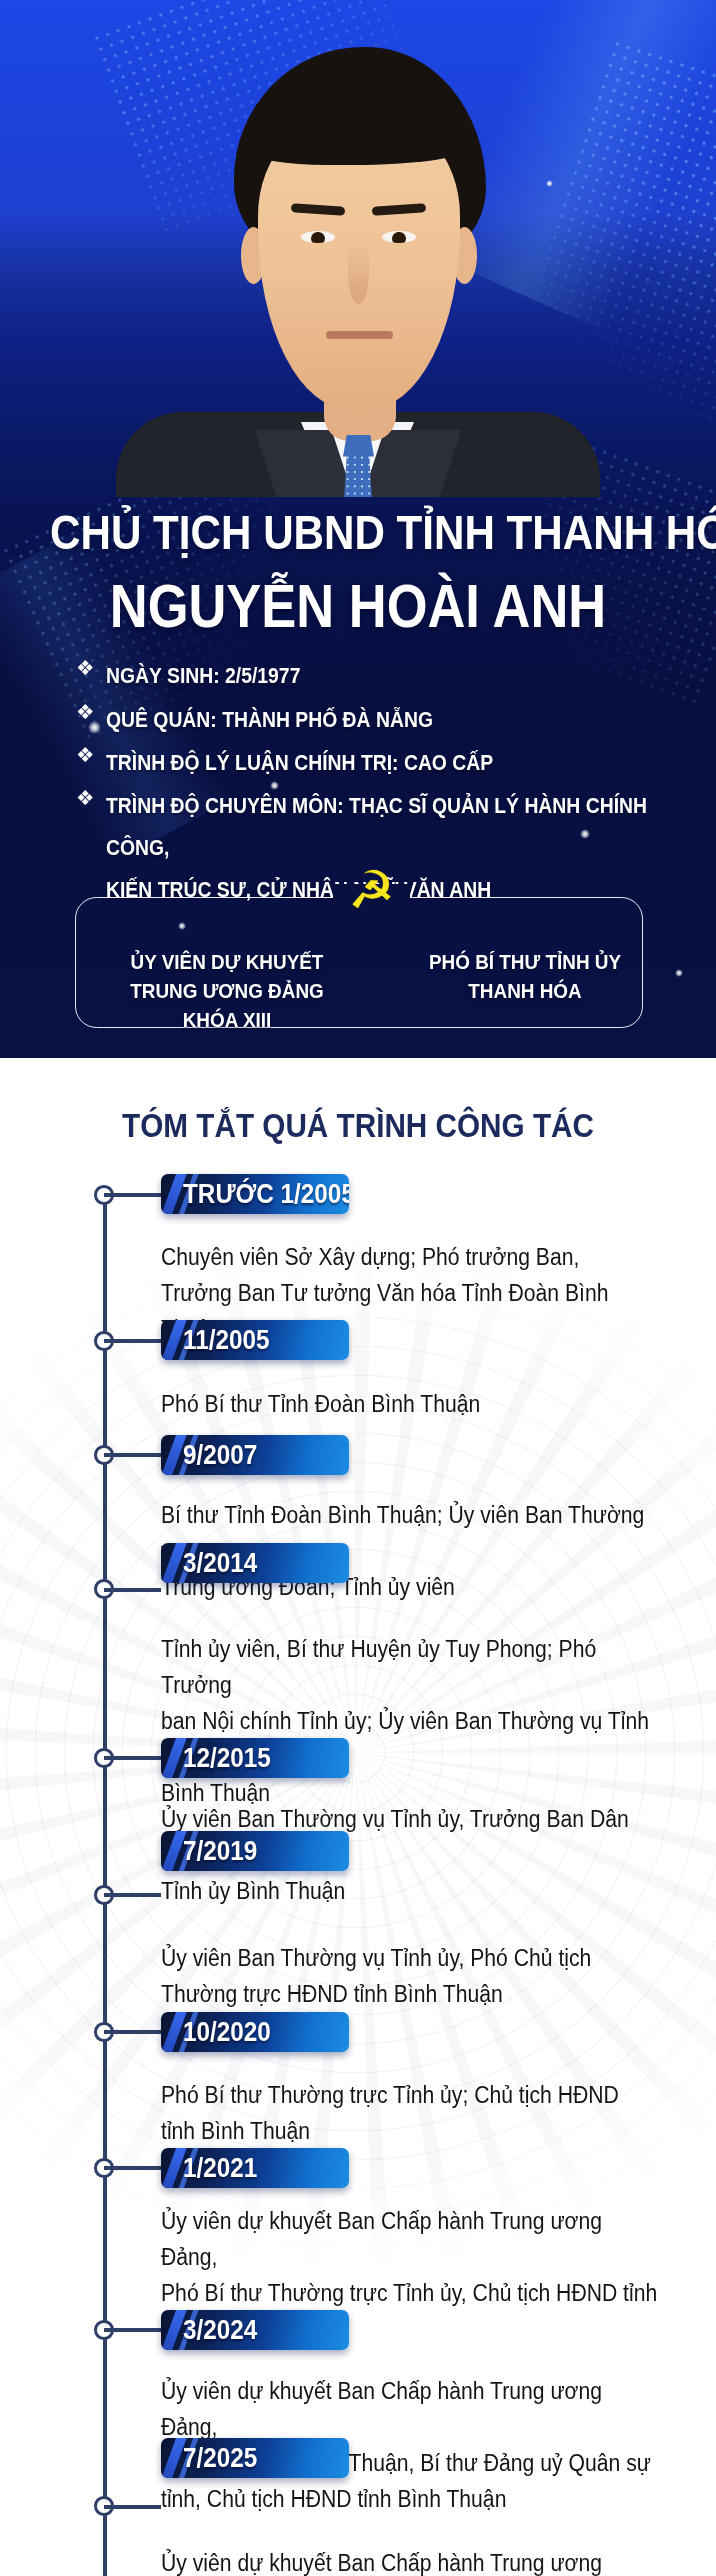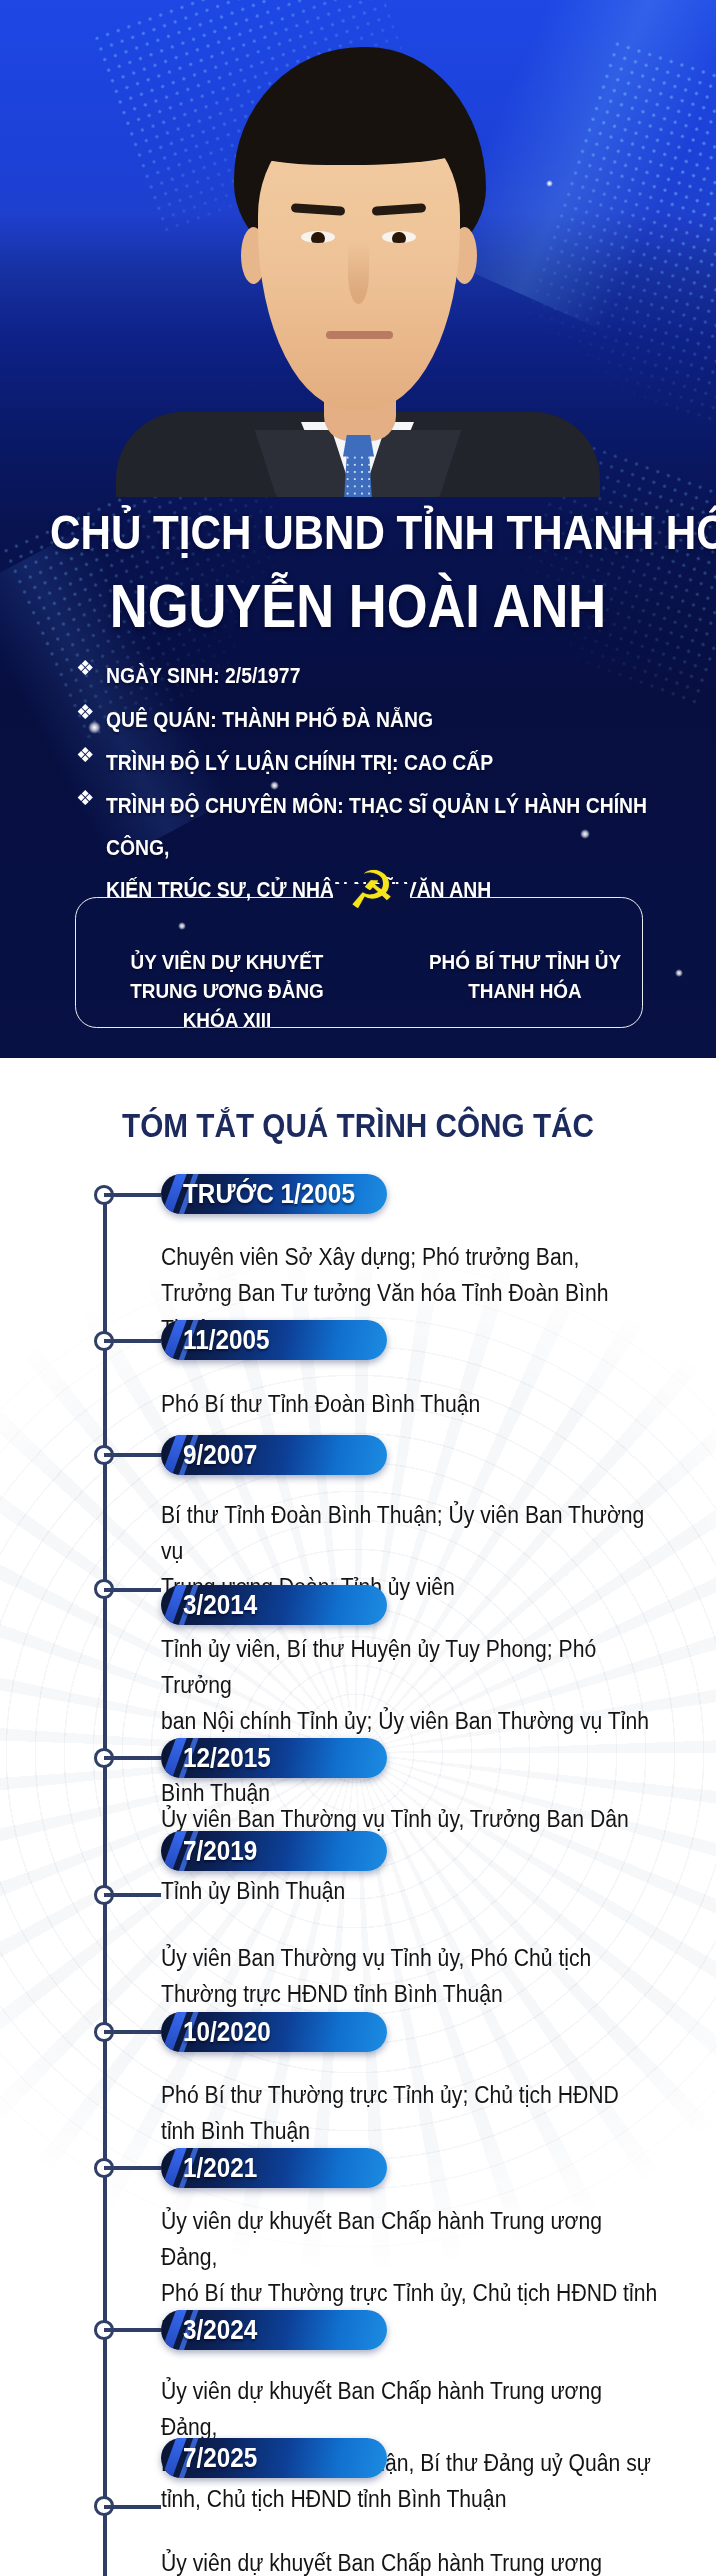--- a/index.html
+++ b/index.html
@@ -103,21 +103,21 @@
         repeating-conic-gradient(rgba(20,40,90,.035) 0deg 2deg,transparent 2deg 8deg);
       -webkit-mask-image:radial-gradient(circle,#000 55%,transparent 72%);
       mask-image:radial-gradient(circle,#000 55%,transparent 72%);}
   .tl-heading{position:absolute;left:0;top:49px;width:716px;text-align:center;color:#1c2a5e;
       font-size:33px;font-weight:700;white-space:nowrap;transform:scaleX(.9);transform-origin:center;}
   .tl-line{position:absolute;left:103px;top:137px;width:3.6px;height:1589px;background:#2f3f68;}
   .entry{position:absolute;left:0;width:716px;}
   .node{position:absolute;left:94px;width:19.6px;height:19.6px;box-sizing:border-box;
       border:3.6px solid #2f3f68;border-radius:50%;background:#fff;}
   .connector{position:absolute;left:104px;width:57px;height:3.6px;background:#2f3f68;}
-  .badge{position:absolute;left:161px;width:226px;height:40px;border-radius:20px;overflow:hidden;
+  .badge{position:absolute;left:161px;width:188px;height:40px;border-radius:7px;overflow:hidden;
       background:linear-gradient(100deg,#0a1432 0%,#0c2258 26%,#0d3f96 55%,#1170cf 78%,#1d8ce2 100%);
       box-shadow:0 3.1px 7.2px rgba(10,25,80,.35);}
   .badge:before{content:"";position:absolute;left:7.2px;top:-8.2px;width:10.3px;height:62px;
       background:linear-gradient(180deg,#3a6ef5,#1c3fb0);transform:rotate(20deg);}
   .badge:after{content:"";position:absolute;left:24px;top:-8.2px;width:4.6px;height:62px;
       background:rgba(70,120,245,.75);transform:rotate(20deg);}
   .badge-label{position:absolute;left:21.6px;top:0;height:40px;line-height:40px;color:#fff;
       font-size:27px;font-weight:700;white-space:nowrap;transform:scaleX(.9);transform-origin:left center;
       text-shadow:0 1.5px 2.6px rgba(0,0,30,.55);z-index:2;}
   .entry-text{position:absolute;left:161px;width:546px;color:#141414;font-size:23px;line-height:36px;
@@ -229,21 +229,21 @@
       <div class="badge" style="top:377px;">
         <div class="badge-label">9/2007</div>
       </div>
       <div class="entry-text" style="top:439px;">Bí thư Tỉnh Đoàn Bình Thuận; Ủy viên Ban Thường vụ
 Trung ương Đoàn; Tỉnh ủy viên</div>
     </div>
 
     <div class="entry">
       <div class="node" style="top:521px;"></div>
       <div class="connector" style="top:530px;"></div>
-      <div class="badge" style="top:527px;">
+      <div class="badge" style="top:485px;">
         <div class="badge-label">3/2014</div>
       </div>
       <div class="entry-text" style="top:573px;">Tỉnh ủy viên, Bí thư Huyện ủy Tuy Phong; Phó Trưởng
 ban Nội chính Tỉnh ủy; Ủy viên Ban Thường vụ Tỉnh ủy
 Bình Thuận</div>
     </div>
 
     <div class="entry">
       <div class="node" style="top:690px;"></div>
       <div class="connector" style="top:698px;"></div>

